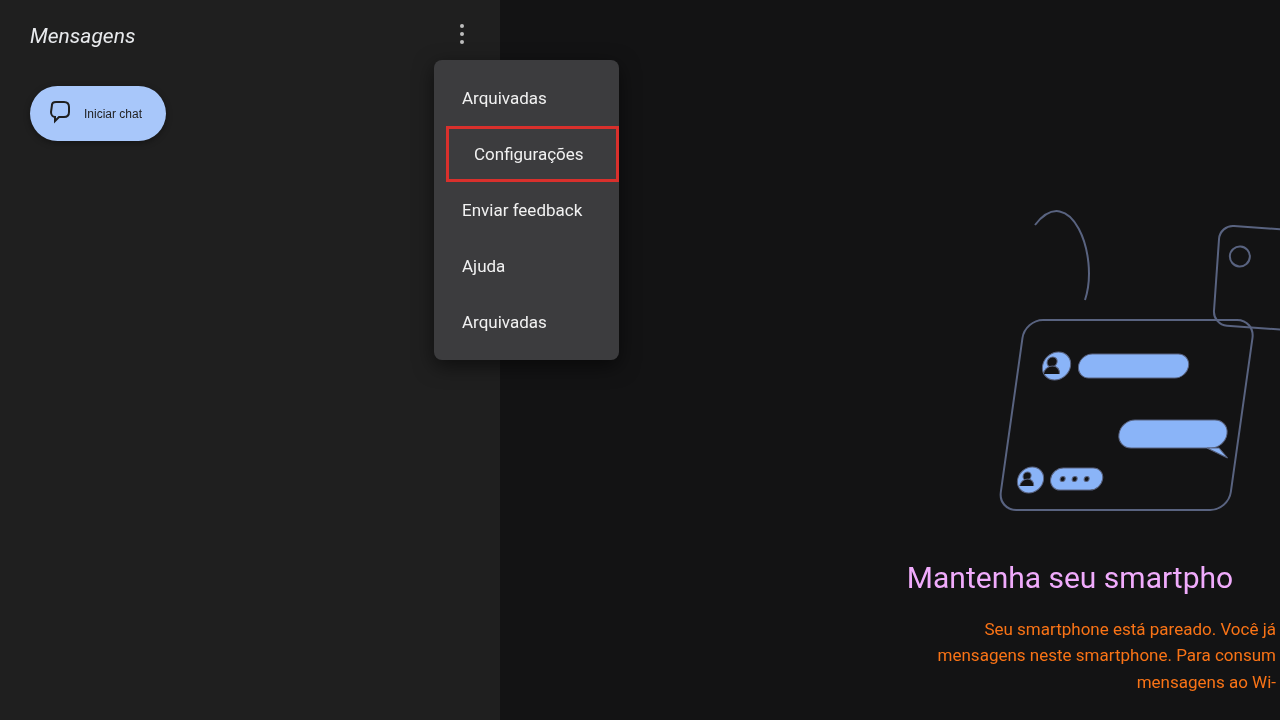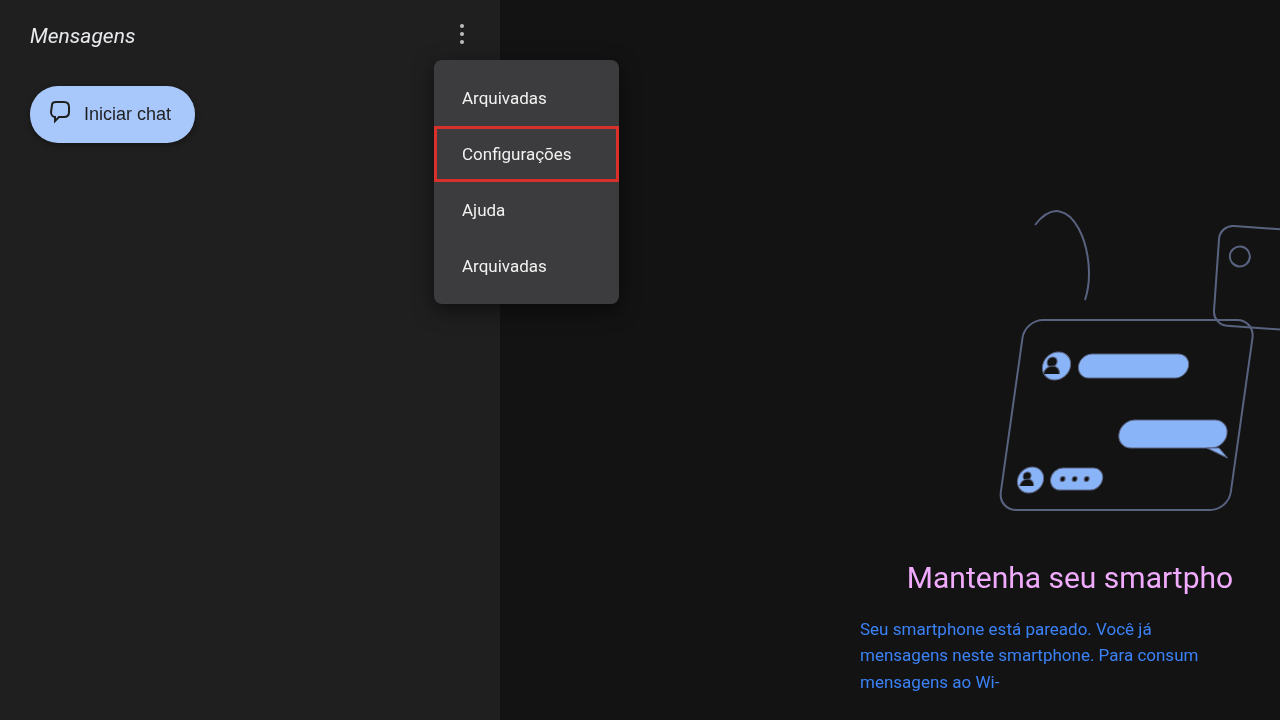--- a/index.html
+++ b/index.html
@@ -56,21 +56,21 @@
     border-radius: 50%;
   }
   .start-chat-btn {
     margin-left: 30px;
     margin-top: 18px;
     background: #a8c7fa;
     color: #1f1f1f;
     border: none;
     border-radius: 28px;
     padding: 14px 24px 14px 18px;
-    font-size: 18px;
+    font-size: 12px;
     display: inline-flex;
     align-items: center;
     gap: 12px;
     cursor: pointer;
     box-shadow: 0 2px 6px rgba(0,0,0,0.35);
   }
   .chat-icon svg { width: 24px; height: 24px; stroke: #1f1f1f; fill: none; stroke-width: 2; }
   .main-pane {
     position: absolute;
     left: 500px;
@@ -99,24 +99,24 @@
   }
   .headline {
     font-size: 30px;
     color: #f0abfc;
     font-weight: 400;
     margin-bottom: 21px;
     white-space: nowrap;
   }
   .bodytext {
     font-size: 17px;
-    color: #3b82f6;
+    color: #f97316;
     line-height: 1.55;
-    text-align: left;
-    padding-right: 16px;
+    text-align: right;
+    padding-right: 4px;
   }
   .dropdown {
     position: absolute;
     left: 434px;
     top: 60px;
     width: 185px;
     background: #3c3c3e;
     border-radius: 8px;
     box-shadow: 0 6px 20px rgba(0,0,0,0.55);
     padding: 10px 0;
@@ -124,20 +124,21 @@
   }
   .menu-item {
     padding: 18px 28px;
     font-size: 17px;
     color: #f1f1f1;
     cursor: pointer;
   }
   .menu-item.highlighted {
     outline: 3px solid #d9302c;
     outline-offset: -3px;
+    margin-left: 12px;
   }
 </style>
 </head>
 <body>
 
 <div class="sidebar">
   <div class="sidebar-header">
     <div class="brand-title">Mensagens</div>
   </div>
   <div class="more-btn">
@@ -195,15 +196,16 @@
       <span>Seu smartphone está pareado. Você já</span><br>
       <span>mensagens neste smartphone. Para consum</span><br>
       <span>mensagens ao Wi-</span>
     </div>
   </div>
 </div>
 
 <div class="dropdown">
   <div class="menu-item">Arquivadas</div>
   <div class="menu-item highlighted">Configurações</div>
+  <div class="menu-item">Enviar feedback</div>
   <div class="menu-item">Ajuda</div>
   <div class="menu-item">Arquivadas</div>
 </div>
 
 </body></html>

